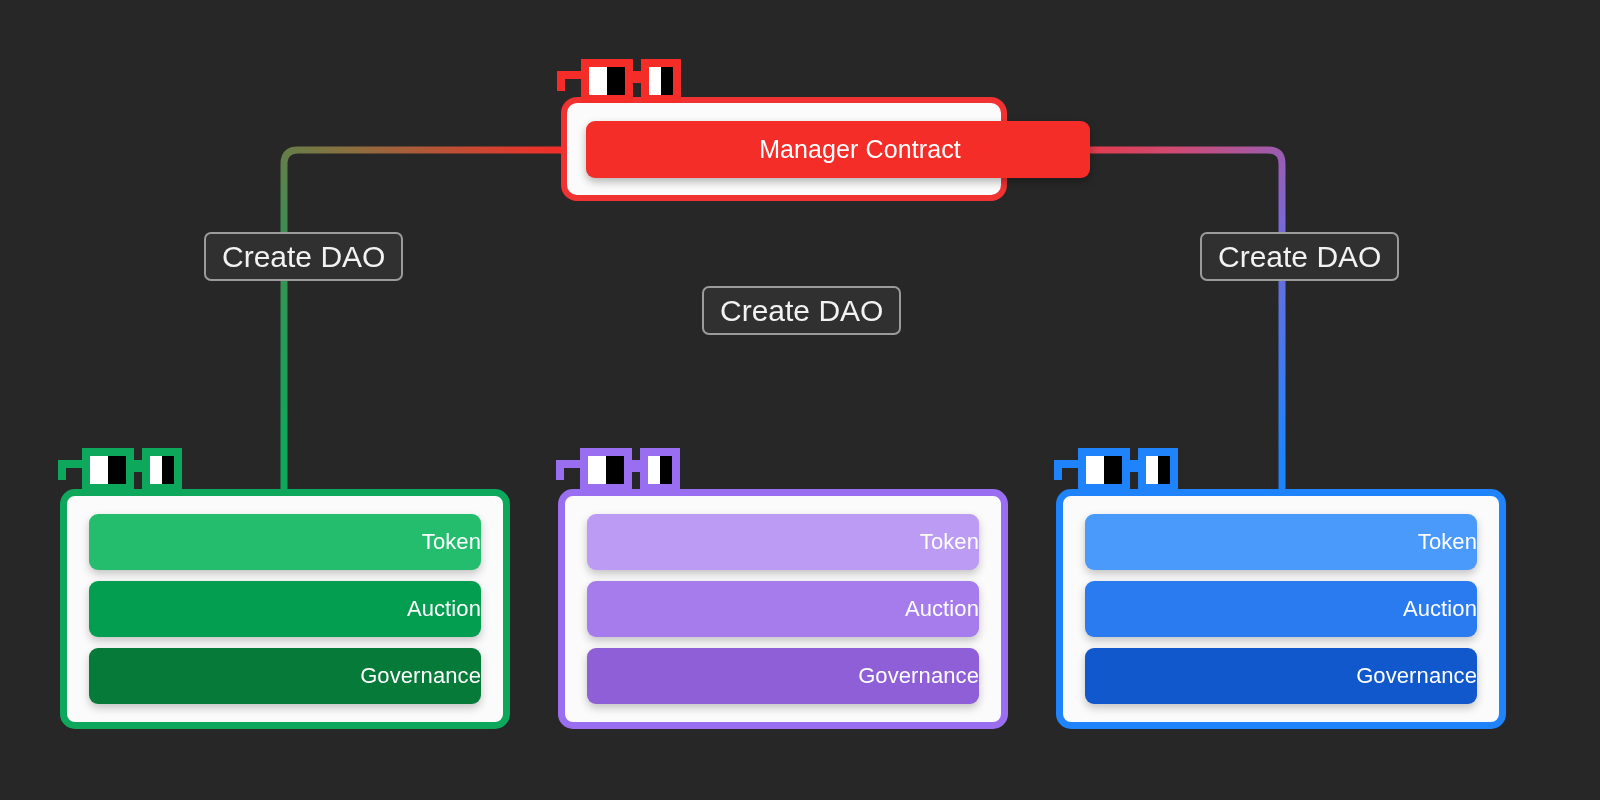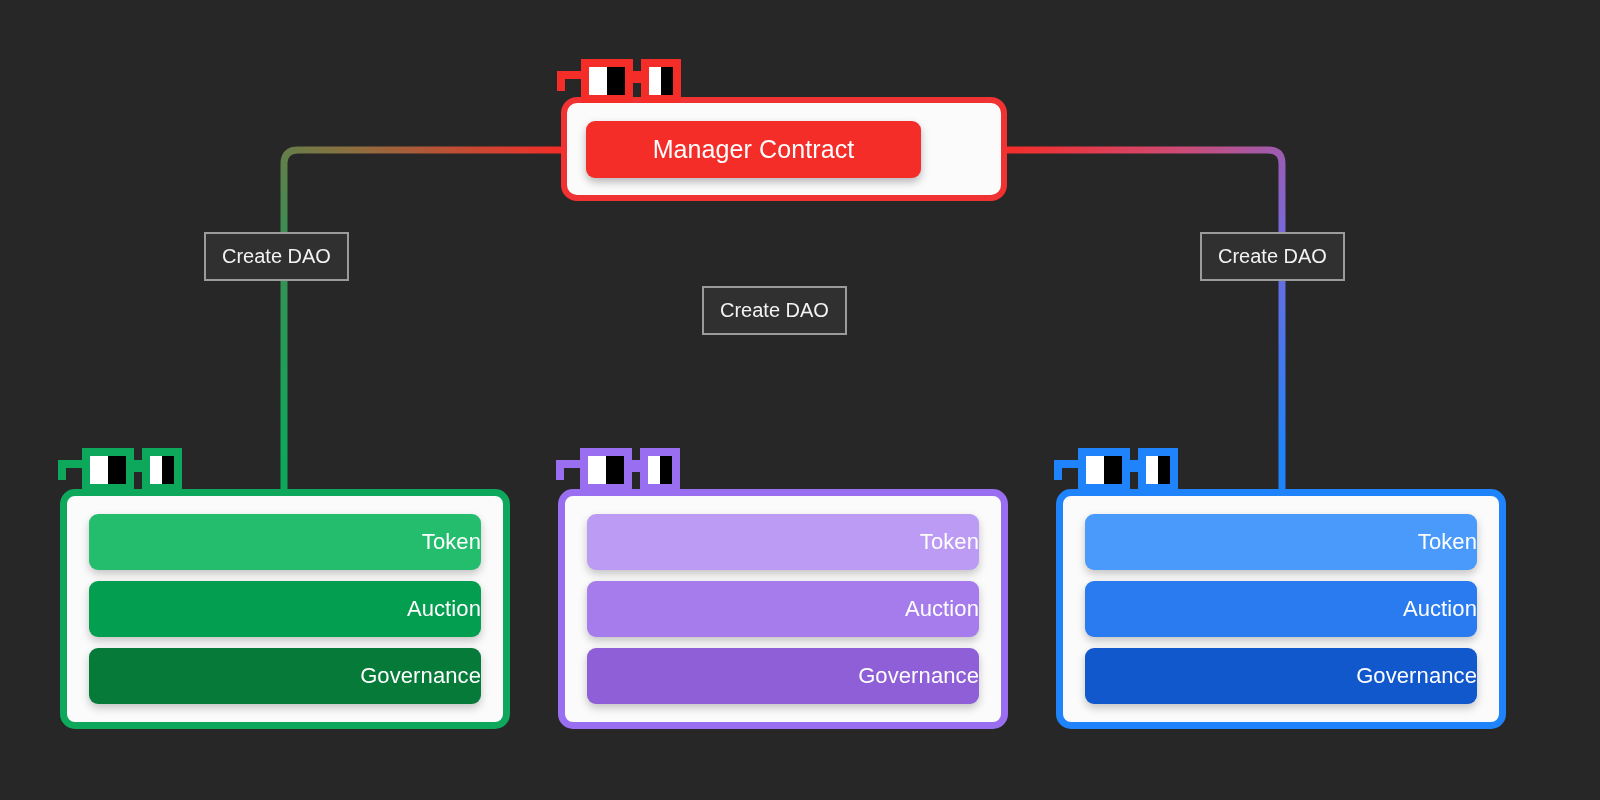--- a/index.html
+++ b/index.html
@@ -49,28 +49,29 @@
     width: 446px;
     height: 104px;
     border: 6px solid #f03232;
     border-radius: 16px;
     padding: 0;
   }
   #manager-node .pill {
     position: absolute;
     left: 19px;
     top: 18px;
-    width: 335px;
+    width: 460px;
     height: 57px;
     border-radius: 9px;
     background: #f42d29;
     display: flex;
     align-items: center;
     justify-content: center;
     box-shadow: 0 4px 9px rgba(0,0,0,0.28);
+    padding-left: 44px;
   }
   #manager-node .pill .lbl {
     color: #ffffff;
     font-size: 25px;
     letter-spacing: 0.1px;
   }
 
   
   .dao-node {
     width: 450px;
@@ -119,23 +120,23 @@
   #noggles-purple  { left: 556px; top: 440px; width: 124px; height: 52px; }
   #noggles-blue    { left: 1054px;top: 440px; width: 124px; height: 52px; }
 
   
   .edge-label {
     position: absolute;
     z-index: 5;
     box-sizing: border-box;
     background: #303030;
     border: 2px solid #9b9b9b;
-    border-radius: 0;
+    border-radius: 7px;
     color: #f2f2f2;
-    font-size: 20px;
+    font-size: 30px;
     display: flex;
     align-items: center;
     justify-content: center;
     padding: 0 16px;
     height: 49px;
     white-space: nowrap;
   }
   #label-left   { left: 204px;  top: 232px; }
   #label-mid    { left: 702px;  top: 286px; }
   #label-right  { left: 1200px; top: 232px; }

